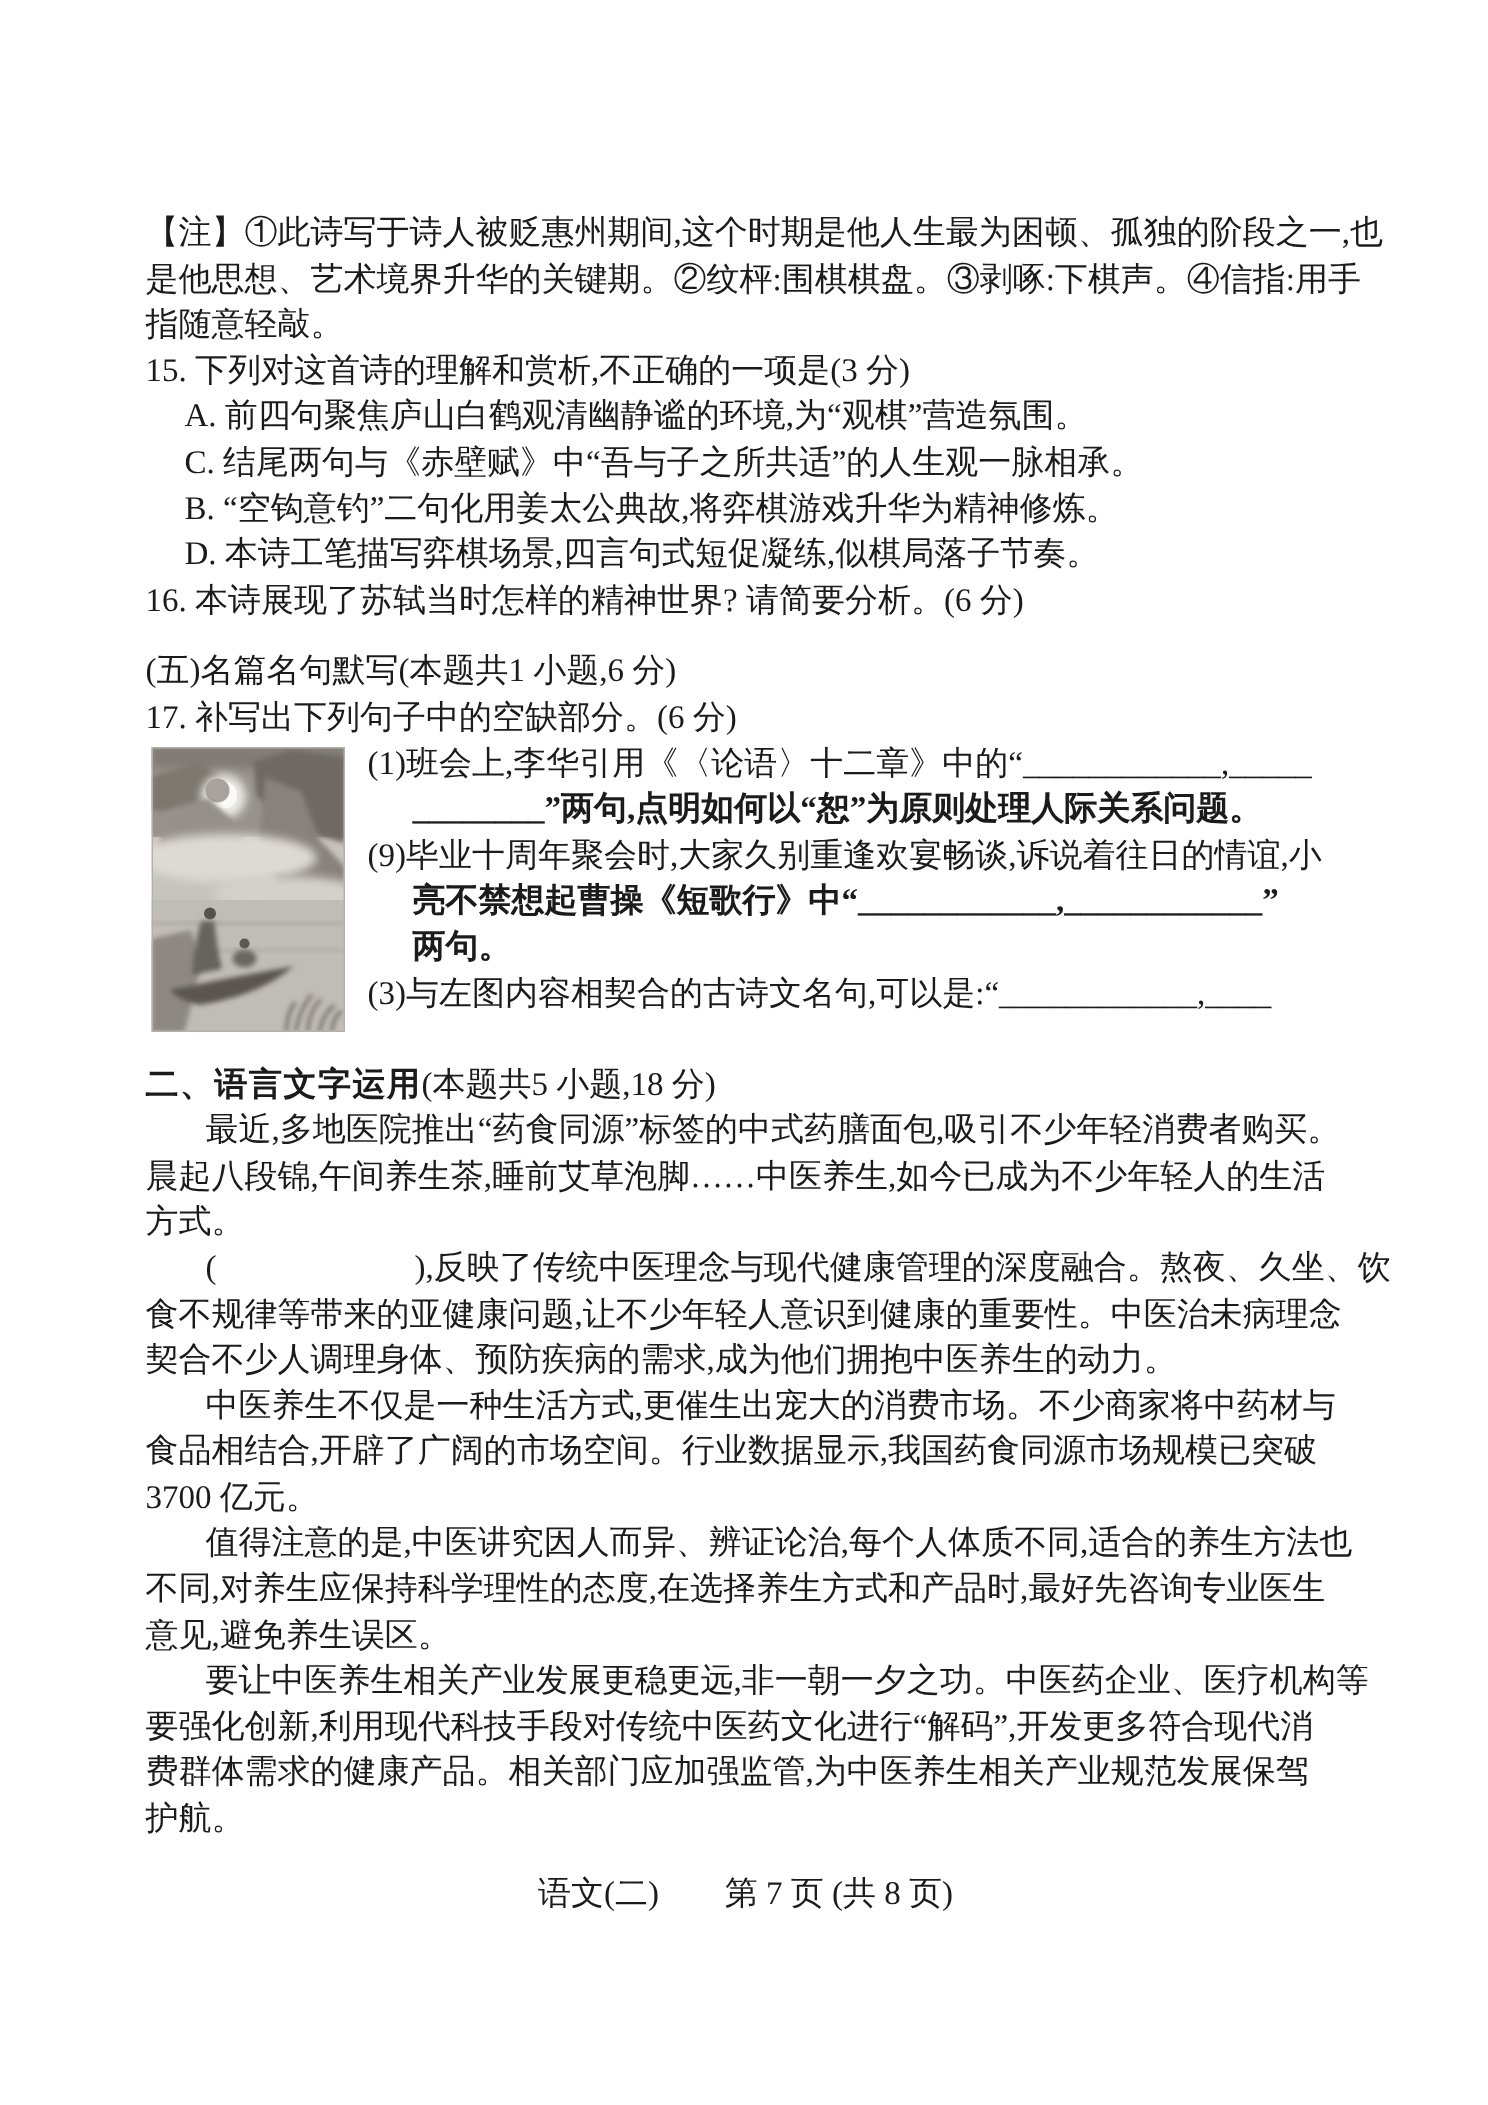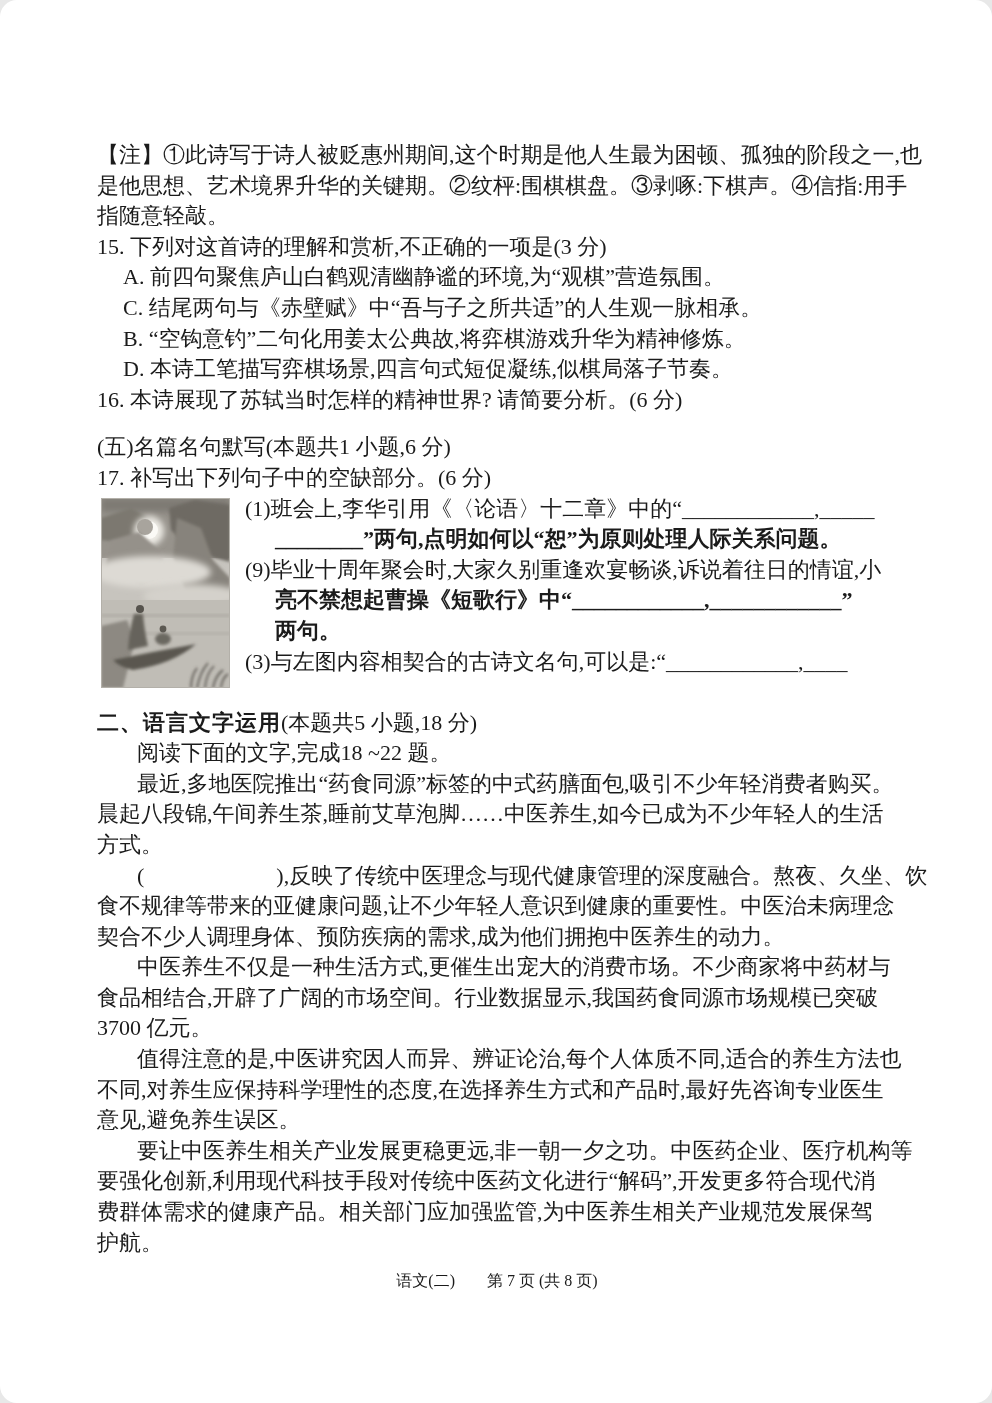--- a/index.html
+++ b/index.html
@@ -1,28 +1,28 @@
 <!DOCTYPE html>
 <html><head>
 <meta charset="utf-8">
 <style>
   html,body{margin:0;padding:0;background:#e8e8e8;}
   .page{position:relative;width:992px;height:1403px;background:#ffffff;
-        font-family:"Liberation Serif", serif;color:#1b1b1b;overflow:hidden;border-radius:17px;}
+        font-family:"Liberation Serif", serif;color:#1b1b1b;overflow:hidden;}
   .content{position:absolute;left:97px;top:140px;width:800px;}
   .ln{margin:0;line-height:30.6px;font-size:22px;white-space:nowrap;}
   .opt{padding-left:26px;}
   .ind{padding-left:40px;}
   .sp16{height:17px;}
   .items{position:relative;min-height:214px;}
   .painting-wrap{position:absolute;left:4px;top:4px;width:129px;height:190px;}
   .it{margin-left:148px;}
   .cont{padding-left:30px;font-weight:bold;}
   .hbold{font-family:"Liberation Sans", sans-serif;font-weight:bold;letter-spacing:1px;margin-top:25px;}
-  .footer{margin-top:10px;text-align:center;font-size:16px;line-height:26px;white-space:nowrap;}
+  .footer{margin-top:21px;text-align:center;font-size:22px;line-height:26px;white-space:nowrap;}
 </style>
 </head>
 <body>
 
 <div class="page">
   <div class="content">
 
     <p class="ln">【注】①此诗写于诗人被贬惠州期间,这个时期是他人生最为困顿、孤独的阶段之一,也</p>
     <p class="ln">是他思想、艺术境界升华的关键期。②纹枰:围棋棋盘。③剥啄:下棋声。④信指:用手</p>
     <p class="ln">指随意轻敲。</p>
@@ -80,21 +80,20 @@
 
       <p class="ln it">(1)班会上,李华引用《〈论语〉十二章》中的“____________,_____</p>
       <p class="ln it cont">________”两句,点明如何以“恕”为原则处理人际关系问题。</p>
       <p class="ln it">(9)毕业十周年聚会时,大家久别重逢欢宴畅谈,诉说着往日的情谊,小</p>
       <p class="ln it cont">亮不禁想起曹操《短歌行》中“____________,____________”</p>
       <p class="ln it cont">两句。</p>
       <p class="ln it">(3)与左图内容相契合的古诗文名句,可以是:“____________,____</p>
     </div>
 
     <p class="ln"><span class="hbold">二、语言文字运用</span><span>(本题共5 小题,18 分)</span></p>
-    <p class="ln ind">阅读下面的文字,完成18 ~22 题。</p>
 
     <p class="ln ind">最近,多地医院推出“药食同源”标签的中式药膳面包,吸引不少年轻消费者购买。</p>
     <p class="ln">晨起八段锦,午间养生茶,睡前艾草泡脚……中医养生,如今已成为不少年轻人的生活</p>
     <p class="ln">方式。</p>
 
     <p class="ln ind">(　　　　　　),反映了传统中医理念与现代健康管理的深度融合。熬夜、久坐、饮</p>
     <p class="ln">食不规律等带来的亚健康问题,让不少年轻人意识到健康的重要性。中医治未病理念</p>
     <p class="ln">契合不少人调理身体、预防疾病的需求,成为他们拥抱中医养生的动力。</p>
 
     <p class="ln ind">中医养生不仅是一种生活方式,更催生出宠大的消费市场。不少商家将中药材与</p>

